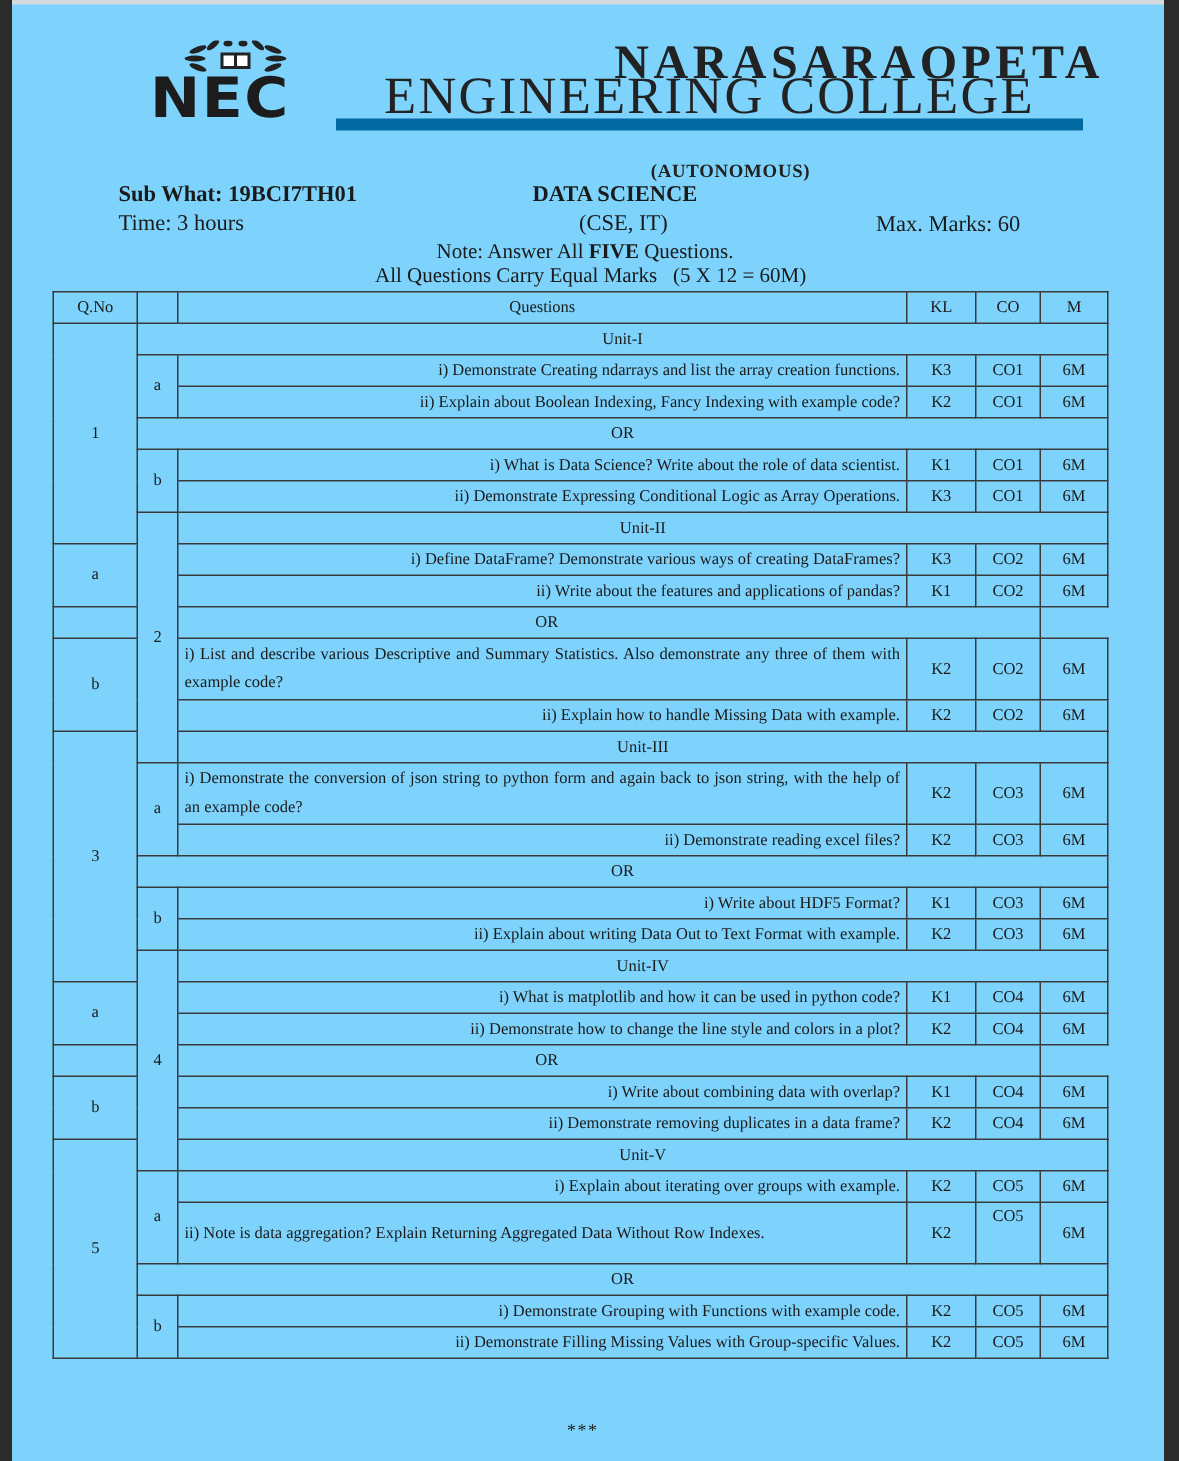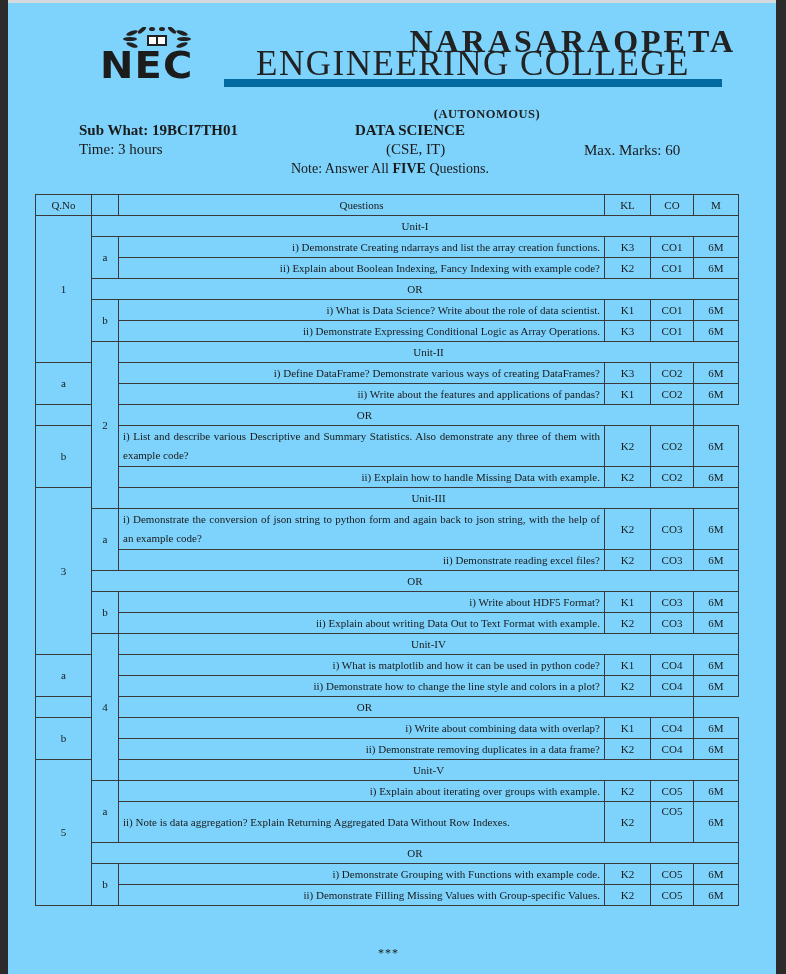--- a/index.html
+++ b/index.html
@@ -107,20 +107,21 @@
   <div class="autonomous">(AUTONOMOUS)</div>
 
 
   <div class="row-text bold" style="left:71px; top:122px;">Sub What: 19BCI7TH01</div>
   <div class="row-text bold" style="left:347px; top:122px;">DATA SCIENCE</div>
   <div class="row-text" style="left:71px; top:141px;">Time: 3 hours</div>
   <div class="row-text" style="left:378px; top:141px;">(CSE, IT)</div>
   <div class="row-text" style="left:576px; top:142px;">Max. Marks: 60</div>
 
   <div class="row-text" style="left:283px; top:161px; font-size:14px;"><span>Note: Answer All </span><b>FIVE</b><span> Questions.</span></div>
+  <div class="row-text" style="left:242px; top:177px; font-size:14px; white-space:pre;">All Questions Carry Equal Marks   (5 X 12 = 60M)</div>
 
   <table class="qp">
     <colgroup>
       <col style="width:56px">
         <col style="width:27px">
         <col style="width:486px">
       <col style="width:46px">
         <col style="width:43px">
         <col style="width:45px">
     </colgroup>

